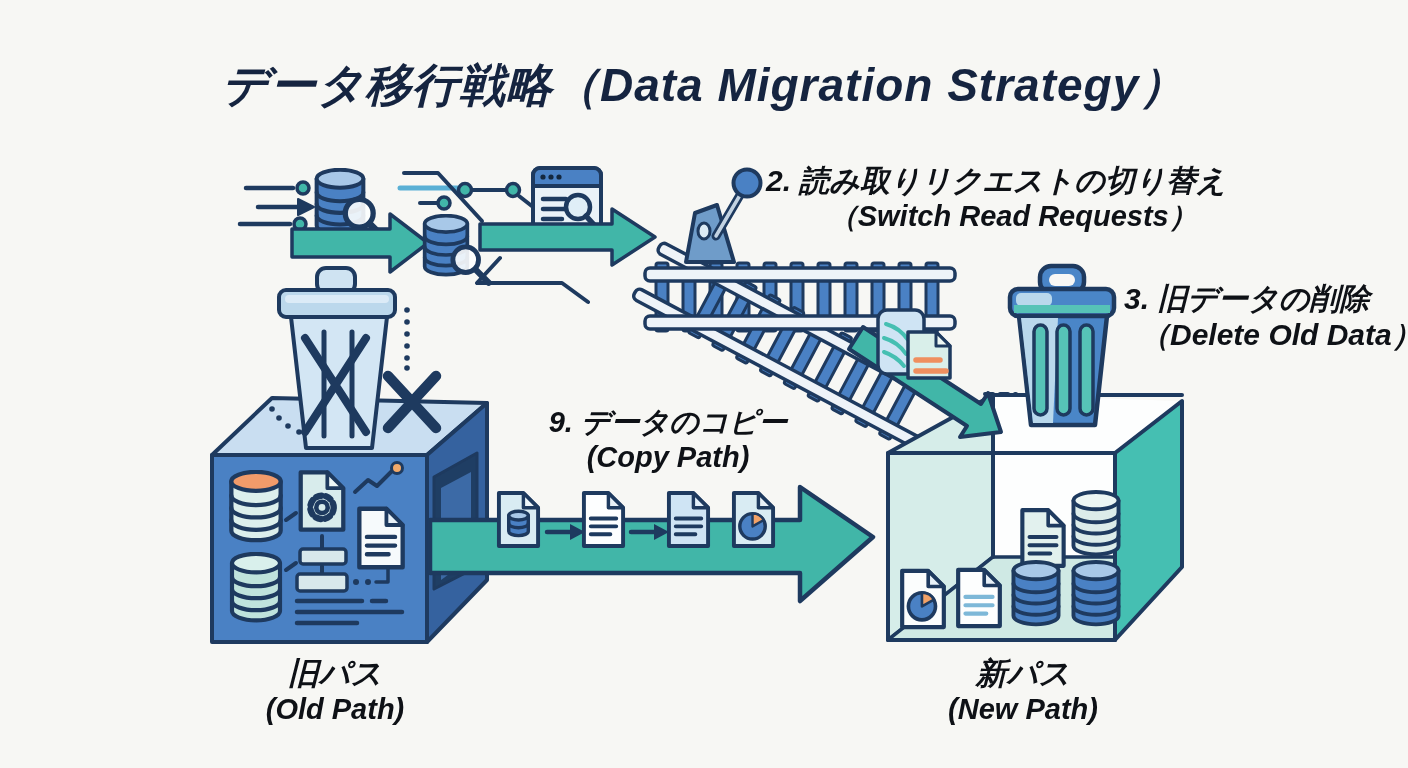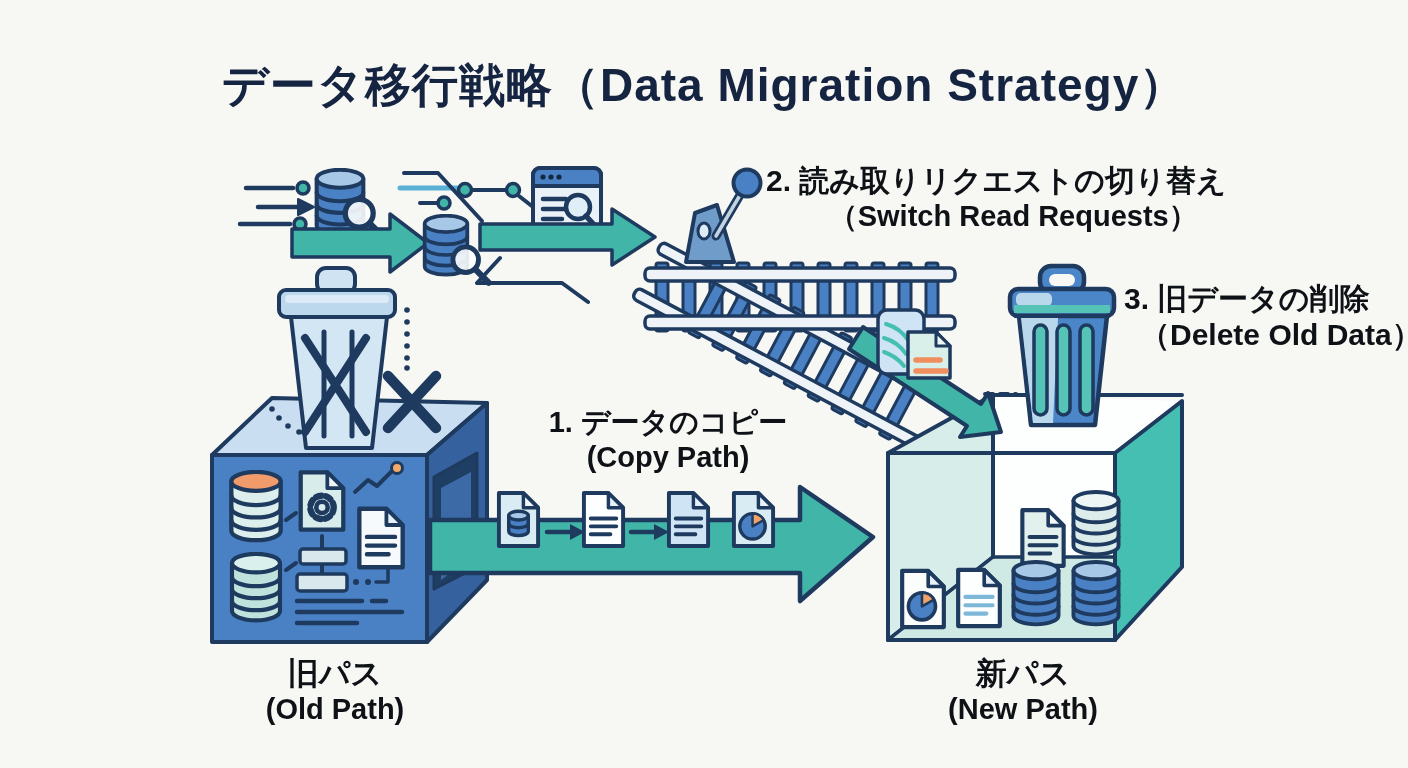--- a/index.html
+++ b/index.html
@@ -2,21 +2,21 @@
 <html><head>
 <meta charset="utf-8">
 <style>
   html,body{margin:0;padding:0;background:#e8e8e6;}
   .stage{
     position:relative;width:1408px;height:768px;background:#f7f7f4;overflow:hidden;
     font-family:"Liberation Sans","DejaVu Sans",sans-serif;
   }
   .stage svg{position:absolute;left:0;top:0;}
   #art *{stroke-linecap:round;stroke-linejoin:round;}
-  .txt{position:absolute;color:#0e1116;font-weight:800;line-height:1.2;white-space:nowrap;}
+  .txt{position:absolute;color:#0e1116;font-weight:800;line-height:1.2;white-space:nowrap;font-style:italic;}
   .title{left:0;width:1408px;top:58px;text-align:center;font-size:46px;color:#152440;letter-spacing:1px;}
   .step2{left:766px;top:163px;font-size:30px;text-align:center;}
   .step2 .en{margin-left:34px;font-size:29px;}
   .step3{left:1124px;top:281px;font-size:30px;}
   .step3 .en{margin-left:16px;text-align:center;}
   .step1{left:528px;top:405px;width:280px;text-align:center;font-size:29px;}
   .pathlabel{width:250px;text-align:center;font-size:31px;}
   .pathlabel .en{font-size:29px;}
   .old-label{left:210px;top:655px;}
   .new-label{left:898px;top:655px;}
@@ -274,21 +274,21 @@
   <div>2. 読み取りリクエストの切り替え</div>
   <div class="en">（Switch Read Requests）</div>
 </div>
 
 <div class="txt step3">
   <div>3. 旧データの削除</div>
   <div class="en">（Delete Old Data）</div>
 </div>
 
 <div class="txt step1">
-  <div>1. データのコピー</div>
+  <div>9. データのコピー</div>
   <div class="en">(Copy Path)</div>
 </div>
 
 <div class="txt pathlabel new-label">
   <div>新パス</div>
   <div class="en">(New Path)</div>
 </div>
 
 <div class="txt pathlabel old-label">
   <div>旧パス</div>

